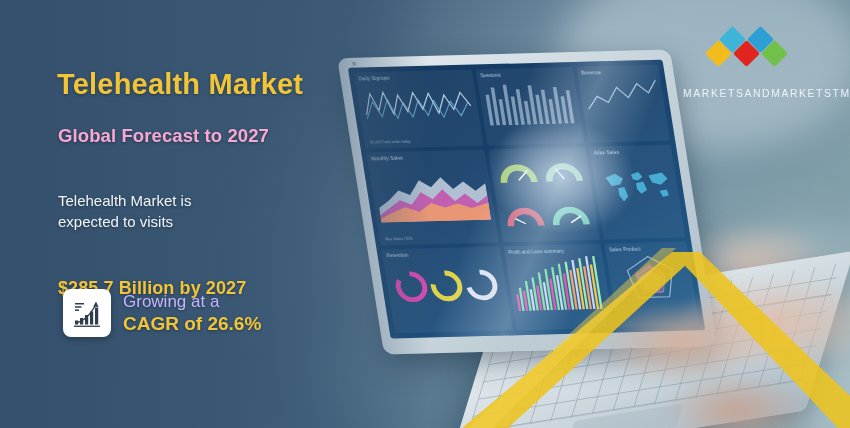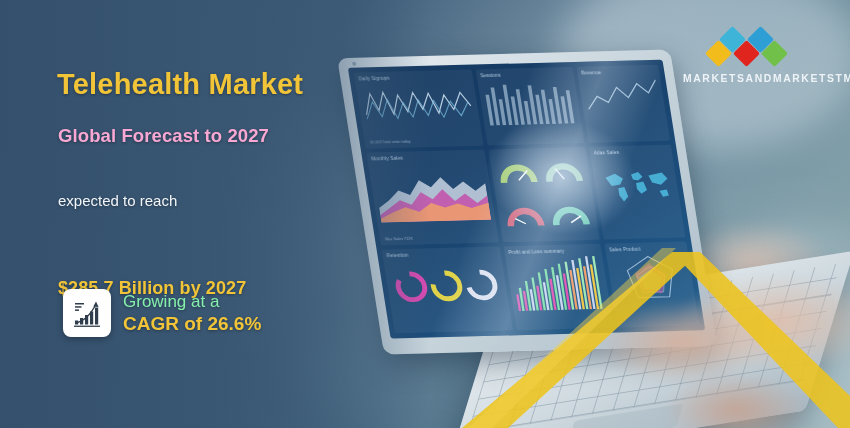--- a/index.html
+++ b/index.html
@@ -90,27 +90,27 @@
   
   .chevron{position:absolute;left:0;top:0;width:850px;height:428px;pointer-events:none;}
   
   .title{position:absolute;left:57px;top:68px;font-size:29px;font-weight:bold;color:#f2c438;letter-spacing:.2px;text-shadow:0 1px 3px rgba(0,0,0,.35);}
   .subtitle{position:absolute;left:58px;top:125px;font-size:18.5px;font-weight:bold;color:#f9a8d4;letter-spacing:.1px;text-shadow:0 1px 3px rgba(0,0,0,.35);}
   .lead{position:absolute;left:58px;top:190px;font-size:15px;color:#f2f6f9;line-height:1.42;text-shadow:0 1px 3px rgba(0,0,0,.35);}
   .value{position:absolute;left:58px;top:234px;font-size:18px;font-weight:bold;color:#f2c438;letter-spacing:.1px;text-shadow:0 1px 3px rgba(0,0,0,.35);margin-top:44px;}
   .cagr-wrap{position:absolute;left:63px;top:289px;display:flex;align-items:center;gap:12px;}
   .cagr-icon{width:48px;height:48px;border-radius:8px;background:#ffffff;display:flex;align-items:center;justify-content:center;box-shadow:0 2px 6px rgba(0,0,0,.3);}
   .cagr-lines{display:flex;flex-direction:column;}
-  .cagr-top{font-size:17px;color:#86efac;line-height:1.25;text-shadow:0 1px 3px rgba(0,0,0,.35);}
+  .cagr-top{font-size:17px;color:#c4b5fd;line-height:1.25;text-shadow:0 1px 3px rgba(0,0,0,.35);}
   .cagr-bot{font-size:19px;font-weight:bold;color:#f2c438;line-height:1.25;text-shadow:0 1px 3px rgba(0,0,0,.35);}
   
   .logo{position:absolute;left:683px;top:30px;width:140px;}
   .logo-dia{position:relative;height:38px;margin-left:16px;}
   .dia{position:absolute;width:19px;height:19px;transform:rotate(45deg);border-radius:2px;}
-  .logo-text{margin-top:5px;font-size:10.4px;font-weight:bold;letter-spacing:1.6px;color:#eef3f7;white-space:nowrap;}
+  .logo-text{margin-top:20px;font-size:10.4px;font-weight:normal;letter-spacing:1.6px;color:#eef3f7;white-space:nowrap;}
 </style>
 </head>
 <body>
 
 <div class="banner">
 
   <div class="photo-bg">
     <div class="blur-shape bs1"></div>
     <div class="blur-shape bs4"></div>
     <div class="blur-shape bs2"></div>
@@ -273,21 +273,22 @@
       <polygon points="672,252 700,252 850,396 850,428 838,428"></polygon>
     </g>
     <g fill="#f3d347" opacity=".45">
       <polygon points="662,248 676,248 492,428 468,428"></polygon>
     </g>
   </svg>
 
   <div class="title">Telehealth Market</div>
   <div class="subtitle">Global Forecast to 2027</div>
   <div class="lead">
-    <div>expected to reach</div>
+    <div>Telehealth Market is</div>
+    <div>expected to visits</div>
   </div>
   <div class="value">$285.7 Billion by 2027</div>
 
   <div class="cagr-wrap">
     <div class="cagr-icon">
       <svg viewBox="0 0 34 34" width="34" height="34">
         <g fill="#2f3d4c">
           <rect x="5" y="7" width="9" height="1.5"></rect>
           <rect x="5" y="10.2" width="6.5" height="1.5"></rect>
           <rect x="5" y="13.4" width="4" height="1.5"></rect>

